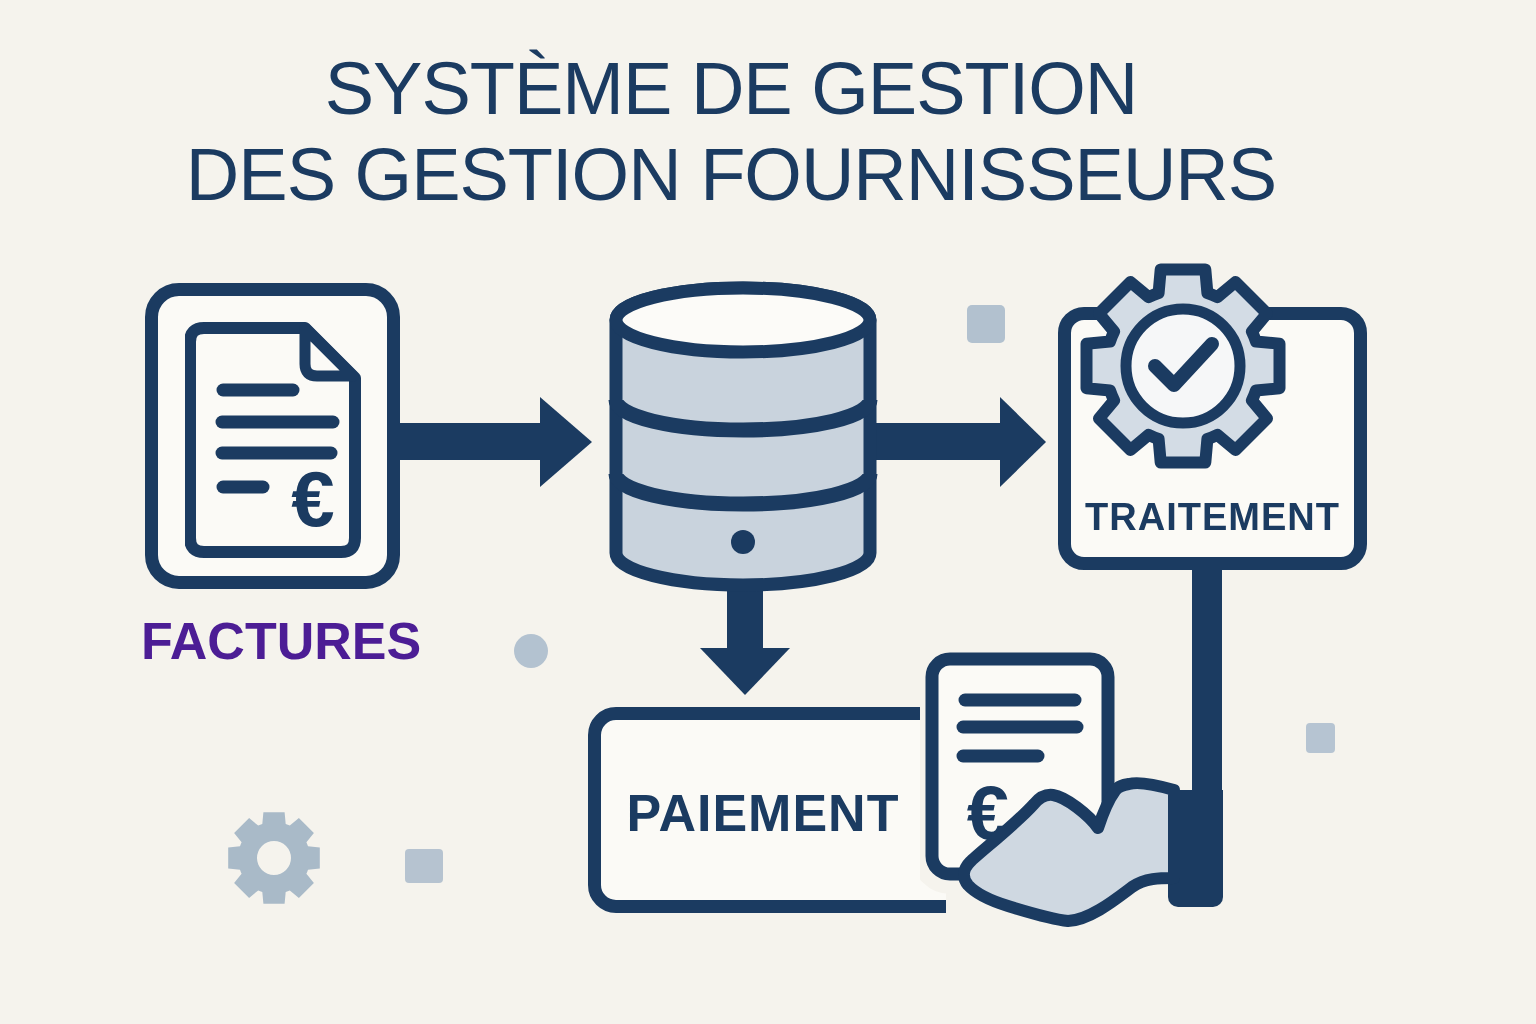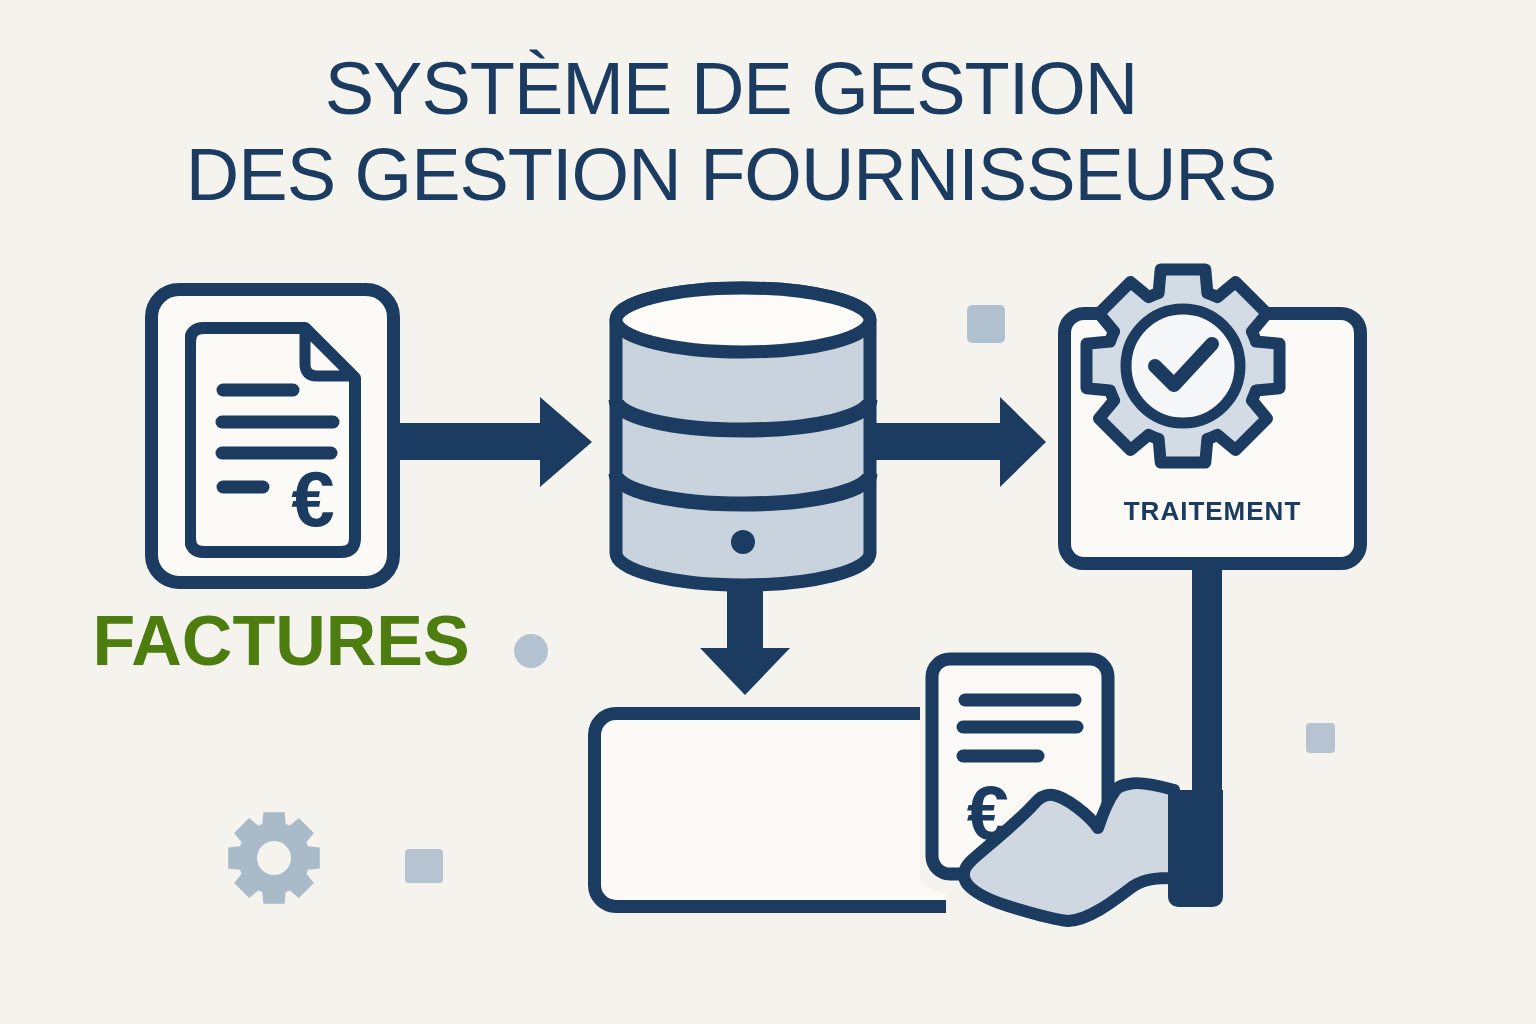--- a/index.html
+++ b/index.html
@@ -16,25 +16,25 @@
   }
   .node-box{
     box-sizing:border-box;background:#fbfaf6;
     border:13px solid #1b3b61;
   }
   .box-invoices{left:145px;top:283px;width:255px;height:306px;border-radius:34px;}
   .box-traitement{left:1058px;top:307px;width:309px;height:263px;border-radius:26px;}
   .box-paiement{left:588px;top:707px;width:532px;height:206px;border-radius:28px;}
   .label-invoices{
     left:30px;top:612px;width:502px;text-align:center;
-    font-size:70px;line-height:58px;font-weight:bold;color:#4d7c0f;letter-spacing:0px;
+    font-size:52px;line-height:58px;font-weight:bold;color:#4c1d95;letter-spacing:0px;
   }
   .label-traitement{
     left:1058px;top:496px;width:309px;text-align:center;
-    font-size:26px;font-weight:bold;color:#1b3b61;letter-spacing:1px;
+    font-size:38px;font-weight:bold;color:#1b3b61;letter-spacing:1px;
   }
   .label-paiement{
     left:588px;top:783px;width:350px;text-align:center;
     font-size:52px;font-weight:bold;color:#1b3b61;letter-spacing:1px;
   }
   .stem1{left:1192px;top:558px;width:30px;height:240px;background:#1b3b61;}
   .stem2{left:1168px;top:790px;width:55px;height:117px;background:#1b3b61;border-radius:0 0 10px 10px;}
   .patch{left:946px;top:886px;width:130px;height:42px;background:#f5f3ed;}
   .deco-square{background:#b2c1cf;border-radius:5px;}
   .sq1{left:967px;top:305px;width:38px;height:38px;}
@@ -97,20 +97,21 @@
 
   <div class="abs node-box box-traitement"></div>
   <div class="abs label-traitement">TRAITEMENT</div>
   <svg class="abs" style="left:1078px;top:261px" width="210" height="210" viewBox="0 0 210 210">
     <path id="gear-main" fill="#d3dce5" stroke="#1b3b61" stroke-width="12" stroke-linejoin="round" d="M 80.6 32.0 L 82.7 8.5 L 127.3 8.5 L 129.4 32.0 A 77 77 0 0 1 139.4 36.1 L 157.5 21.0 L 189.0 52.5 L 173.9 70.6 A 77 77 0 0 1 178.0 80.6 L 201.5 82.7 L 201.5 127.3 L 178.0 129.4 A 77 77 0 0 1 173.9 139.4 L 189.0 157.5 L 157.5 189.0 L 139.4 173.9 A 77 77 0 0 1 129.4 178.0 L 127.3 201.5 L 82.7 201.5 L 80.6 178.0 A 77 77 0 0 1 70.6 173.9 L 52.5 189.0 L 21.0 157.5 L 36.1 139.4 A 77 77 0 0 1 32.0 129.4 L 8.5 127.3 L 8.5 82.7 L 32.0 80.6 A 77 77 0 0 1 36.1 70.6 L 21.0 52.5 L 52.5 21.0 L 70.6 36.1 A 77 77 0 0 1 80.6 32.0 Z"></path>
     <circle cx="105" cy="105" r="57" fill="#f6f7f8" stroke="#1b3b61" stroke-width="11"></circle>
     <polyline points="77,105 96,124 134,83" fill="none" stroke="#1b3b61" stroke-width="14" stroke-linecap="round" stroke-linejoin="round"></polyline>
   </svg>
 
   <div class="abs node-box box-paiement"></div>
+  <div class="abs label-paiement">PAIEMENT</div>
   <div class="abs patch"></div>
 
   <svg class="abs" style="left:920px;top:640px" width="330" height="300" viewBox="0 0 330 300">
     <rect x="12" y="19" width="176" height="215" rx="18" fill="none" stroke="#f5f3ed" stroke-width="40"></rect>
     <rect x="12" y="19" width="176" height="215" rx="18" fill="#fbfaf6" stroke="#1b3b61" stroke-width="13"></rect>
     <line x1="45" y1="60" x2="155" y2="60" stroke="#1b3b61" stroke-width="13" stroke-linecap="round"></line>
     <line x1="43" y1="87" x2="157" y2="87" stroke="#1b3b61" stroke-width="13" stroke-linecap="round"></line>
     <line x1="43" y1="116" x2="118" y2="116" stroke="#1b3b61" stroke-width="13" stroke-linecap="round"></line>
     <text x="68" y="199" font-size="76" text-anchor="middle">€</text>
     <path d="M 254 150

